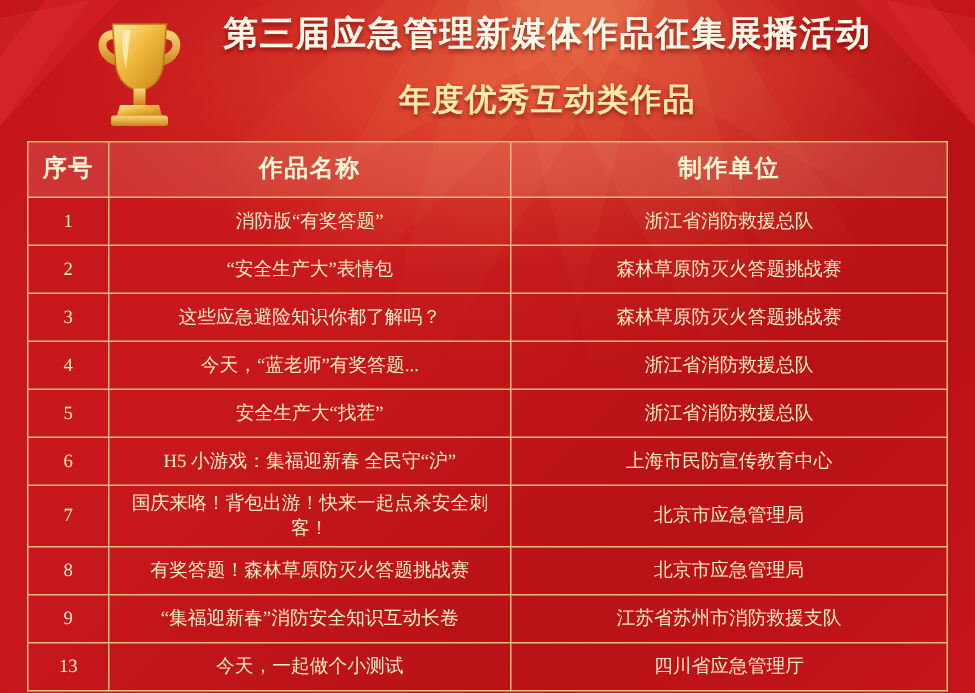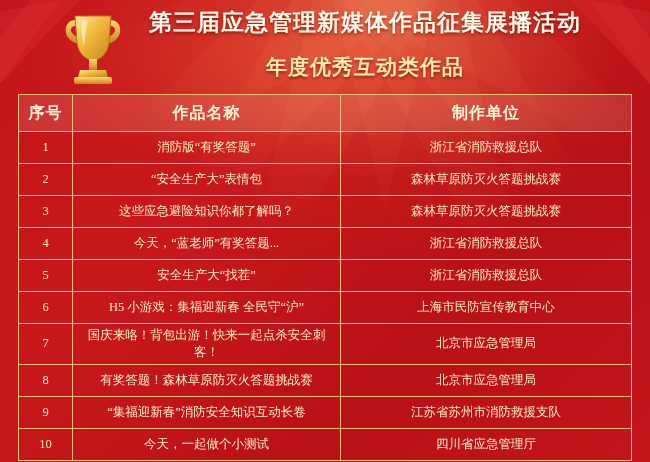--- a/index.html
+++ b/index.html
@@ -244,21 +244,21 @@
           <td class="cell-no">8</td>
           <td class="cell-name">有奖答题！森林草原防灭火答题挑战赛</td>
           <td class="cell-unit">北京市应急管理局</td>
         </tr>
         <tr>
           <td class="cell-no">9</td>
           <td class="cell-name">“集福迎新春”消防安全知识互动长卷</td>
           <td class="cell-unit">江苏省苏州市消防救援支队</td>
         </tr>
         <tr>
-          <td class="cell-no">10</td>
+          <td class="cell-no">13</td>
           <td class="cell-name">今天，一起做个小测试</td>
           <td class="cell-unit">四川省应急管理厅</td>
         </tr>
       </tbody>
     </table>
   </div>
 
 </div>
 
 </body></html>

